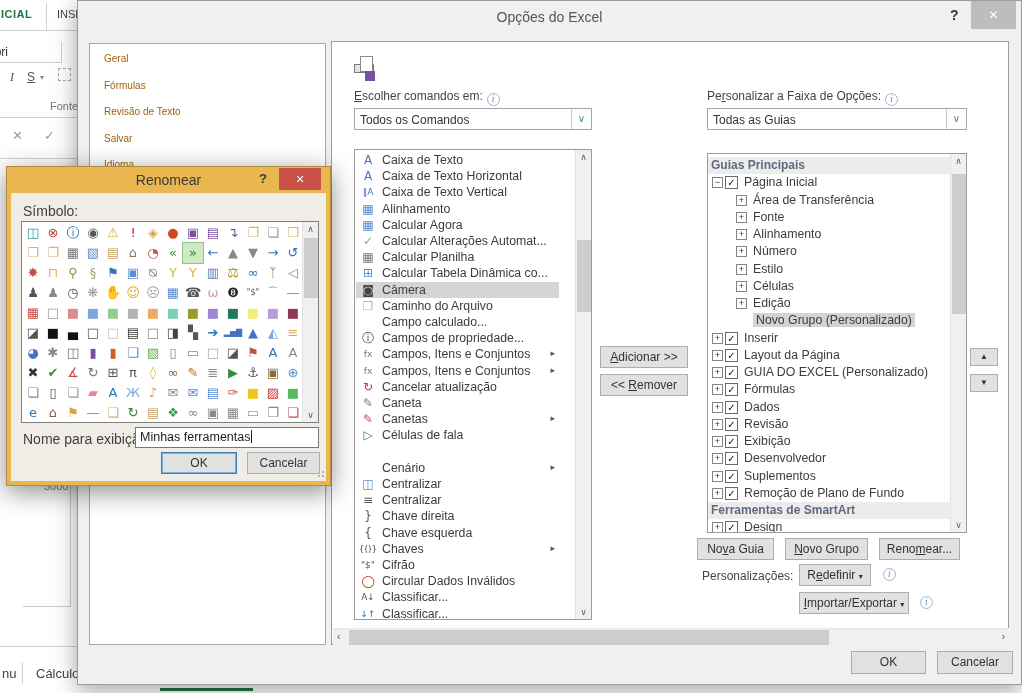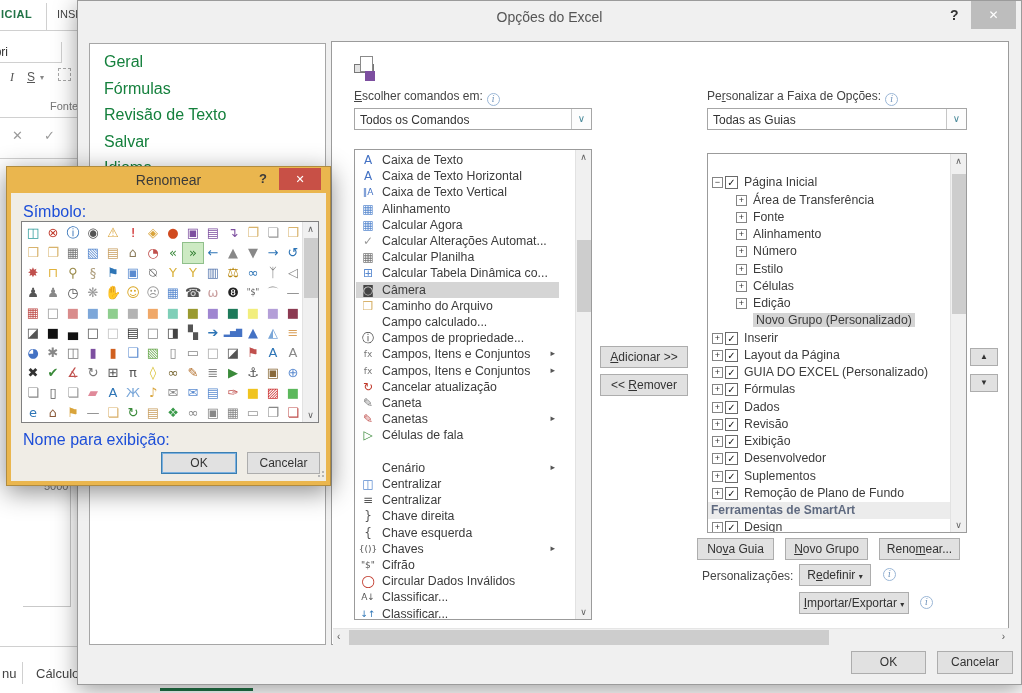--- a/index.html
+++ b/index.html
@@ -27,21 +27,21 @@
   .xl-green { position:absolute; left:160px; top:688px; width:93px; height:3px; background:#217346; }
 
   
   .dlg { position:absolute; left:77px; top:0; width:945px; height:685px; background:#f0f0f0;
          border:1px solid #9b9b9b; box-shadow:0 5px 22px rgba(0,0,0,.38); }
   .dlg-title { position:absolute; left:0; top:8px; width:100%; text-align:center; font-size:14px; color:#555; }
   .dlg-help { position:absolute; left:872px; top:6px; font-size:14px; font-weight:bold; color:#333; }
   .dlg-close { position:absolute; left:893px; top:0; width:45px; height:28px; background:#bdbdbd;
                color:#fff; font-size:12px; text-align:center; line-height:28px; }
   .panel { position:absolute; background:#fff; border:1px solid #a6a6a6; }
-  .side-item { position:absolute; left:14px; font-size:16px; color:#15803d; white-space:nowrap; }
+  .side-item { position:absolute; left:14px; font-size:10px; color:#a16207; white-space:nowrap; }
 
   .main { position:absolute; left:253px; top:40px; width:678px; height:604px; background:#fff; border:1px solid #9b9b9b; }
   .hdr-icon { position:absolute; left:22px; top:14px; width:24px; height:26px; }
   .hdr-icon .page { position:absolute; left:6px; top:0; width:13px; height:16px; background:#fff; border:1px solid #8a8a8a; }
   .hdr-icon .printer { position:absolute; left:0; top:8px; width:20px; height:9px; background:#e3e3e3; border:1px solid #777; }
   .hdr-icon .disk { position:absolute; left:11px; top:15px; width:10px; height:10px; background:#7d4fa0; }
   .hdr-label { position:absolute; left:55px; top:19px; font-size:13.5px; color:#3f3f3f; }
   .fld-label { position:absolute; font-size:12px; color:#444; white-space:nowrap; }
   .fld-label u, .btn u, .accel u { text-decoration:underline; }
   .info { display:inline-block; width:13px; height:13px; border-radius:50%; border:1px solid #9ab6d6; color:#7396bd;
@@ -85,21 +85,21 @@
   .tw-lb.sel { background:#d4d4d4; padding:0 3px; }
 
   
   .ren { position:absolute; left:6px; top:166px; width:325px; height:320px; background:#eab64e;
          border:1px solid #b08b3e; box-shadow:0 6px 24px rgba(0,0,0,.45); z-index:10; }
   .ren-title { position:absolute; left:0; top:5px; width:100%; text-align:center; font-size:14px; color:#3a3a3a; }
   .ren-help { position:absolute; left:252px; top:4px; font-size:13px; font-weight:bold; color:#3a3a3a; }
   .ren-close { position:absolute; left:272px; top:1px; width:42px; height:22px; background:#c85046; color:#fff;
                font-size:11px; text-align:center; line-height:22px; }
   .ren-body { position:absolute; left:4px; top:26px; right:4px; bottom:4px; background:#f0ede6; }
-  .ren-label { position:absolute; font-size:16px; color:#1d4ed8; }
+  .ren-label { position:absolute; font-size:14px; color:#404040; }
   .sym-box { position:absolute; left:10px; top:28px; width:298px; height:202px; background:#fff; border:1px solid #808080; }
   .sym-cell { position:absolute; width:20px; height:20px; text-align:center; line-height:20px; font-size:13px;
               font-family:"DejaVu Sans",sans-serif; overflow:hidden; }
   .sym-cell.sel { background:#cdeac3; outline:1px solid #90c08b; }
   .ren-input { position:absolute; left:124px; top:234px; width:184px; height:21px; background:#fff;
                border:1px solid #777; font-size:12.5px; color:#222; padding:2px 0 0 4px; white-space:nowrap; }
   .caret { display:inline-block; width:1px; height:13px; background:#222; vertical-align:-2px; margin-left:1px; }
   .grip { position:absolute; right:2px; bottom:2px; width:8px; height:8px;
           background:
             linear-gradient(#b5b5b5,#b5b5b5) 6px 0/2px 2px no-repeat,
@@ -301,20 +301,23 @@
 
       <div class="btn" style="left:268px;top:304px;width:88px;"><span class="t accel"><span></span><u>A</u><span>dicionar &gt;&gt;</span></span></div>
       <div class="btn" style="left:268px;top:332px;width:88px;"><span class="t accel"><span>&lt;&lt; </span><u>R</u><span>emover</span></span></div>
 
       <div class="listbox" style="left:375px;top:111px;width:260px;height:380px;" id="tree-list">
         <div class="vscroll">
           <span class="ar" style="top:2px;">∧</span>
           <div class="thumb" style="top:20px;height:140px;"></div>
           <span class="ar" style="bottom:2px;">∨</span>
         </div>
+      <div class="tree-row" style="top: 3px;">
+            <div class="tree-hdr">Guias Principais</div>
+          </div>
           <div class="tree-row" style="top: 20.25px;">
             <span class="tw-exp" style="left: 4px;">−</span>
             <span class="tw-chk" style="left: 17px;">✓</span>
             <span class="tw-lb" style="left: 36px;">Página Inicial</span>
           </div>
           <div class="tree-row" style="top: 37.5px;">
             <span class="tw-exp" style="left: 28px;">+</span>
             <span class="tw-lb" style="left: 45px;">Área de Transferência</span>
           </div>
           <div class="tree-row" style="top: 54.75px;">
@@ -581,20 +584,21 @@
           <div class="sym-cell" style="left: 141px; top: 181px; color: rgb(58, 154, 74);">❖</div>
           <div class="sym-cell" style="left: 161px; top: 181px; color: rgb(136, 136, 136);">∞</div>
           <div class="sym-cell" style="left: 181px; top: 181px; color: rgb(136, 136, 136);">▣</div>
           <div class="sym-cell" style="left: 201px; top: 181px; color: rgb(136, 136, 136);">▦</div>
           <div class="sym-cell" style="left: 221px; top: 181px; color: rgb(153, 153, 153);">▭</div>
           <div class="sym-cell" style="left: 241px; top: 181px; color: rgb(136, 136, 136);">❐</div>
           <div class="sym-cell" style="left: 261px; top: 181px; color: rgb(192, 80, 77);">❏</div>
         </div>
 
       <div class="ren-label" style="left:12px;top:238px;">Nome para exibição:</div>
+      <div class="ren-input"><span>Minhas ferramentas</span><span class="caret"></span></div>
 
       <div class="btn def" style="left:150px;top:259px;width:76px;"><span class="t">OK</span></div>
       <div class="btn" style="left:236px;top:259px;width:73px;"><span class="t">Cancelar</span></div>
       <div class="grip"></div>
     </div>
   </div>
 
 </div>
 
 </body></html>

